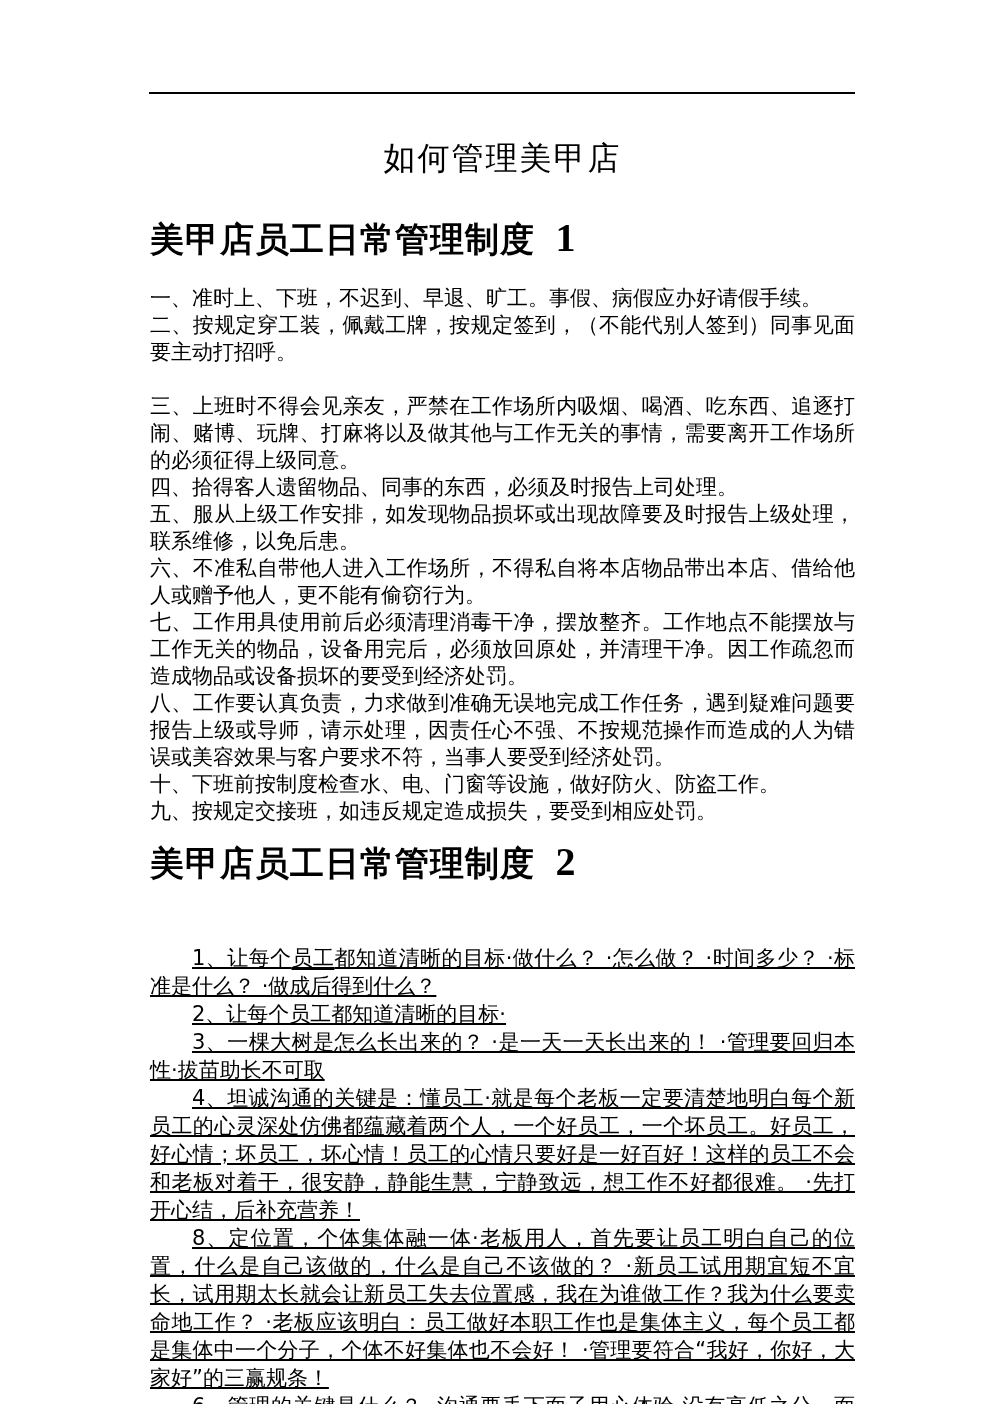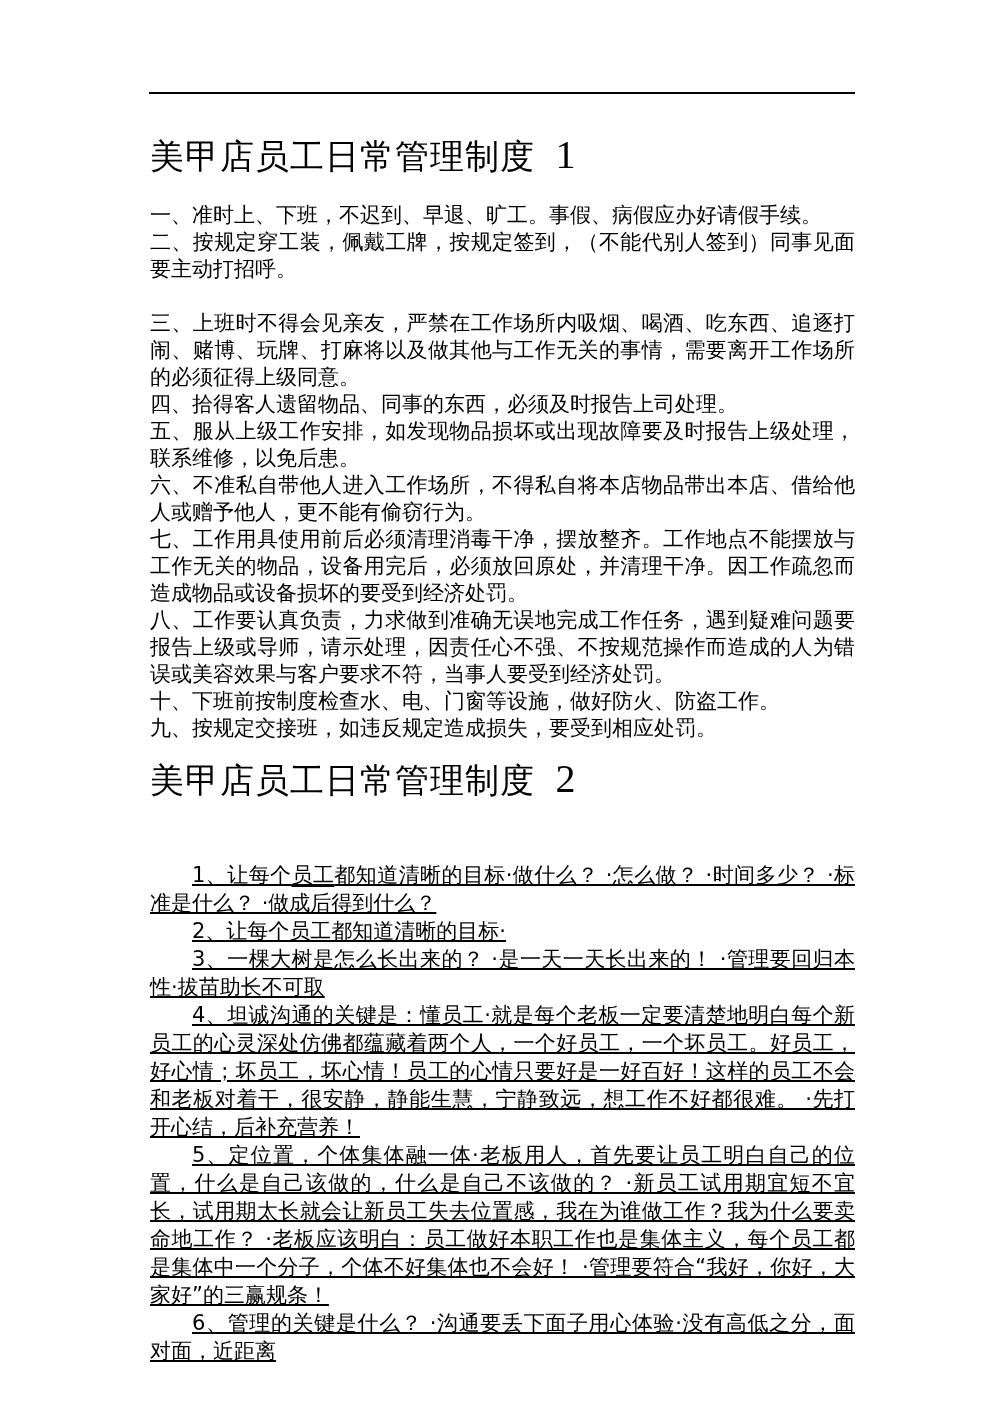--- a/index.html
+++ b/index.html
@@ -34,21 +34,21 @@
     line-height: 38px;
     margin-top: 45px;
     font-weight: 400;
     font-family: "Liberation Sans", sans-serif;
     letter-spacing: 2px;
   }
   .section-heading {
     font-size: 34px;
     line-height: 42px;
     margin-top: 40px;
-    font-weight: 400;
+    font-weight: 700;
     font-family: "Liberation Sans", sans-serif;
     letter-spacing: 1px;
   }
   .section-heading .h-num {
     font-family: "Liberation Serif", serif;
     font-size: 40px;
     margin-left: 10px;
   }
   .section-heading.second {
     margin-top: 16px;
@@ -76,20 +76,21 @@
     text-underline-offset: 3px;
   }
 </style>
 </head>
 <body>
 
 <div class="doc">
 
   <div class="rule-line top"></div>
 
+  <div class="doc-title">如何管理美甲店</div>
 
   <div class="section-heading">
     <span class="h-text">美甲店员工日常管理制度</span>
     <span class="h-num">1</span>
   </div>
 
   <div class="para-list rules">
       <p class="para"><span>一、准时上、下班，不迟到、早退、旷工。事假、病假应办好请假手续。</span></p>
       <p class="para"><span>二、按规定穿工装，佩戴工牌，按规定签到，（不能代别人签到）同事见面要主动打招呼。</span></p>
       <p class="para blank"></p>
@@ -106,17 +107,17 @@
   <div class="section-heading second">
     <span class="h-text">美甲店员工日常管理制度</span>
     <span class="h-num">2</span>
   </div>
 
   <div class="para-list items">
       <p class="para indent"><span>1、让每个</span><span class="u">员工</span><span>都知道清晰的目标·做什么？ ·怎么做？ ·时间多少？ ·标准是什么？ ·做成后得到什么？</span></p>
       <p class="para indent"><span>2、让每个员工都知道清晰的目标·</span></p>
       <p class="para indent"><span>3、一棵大树是怎么长出来的？ ·是一天一天长出来的！ ·管理要回归本性·拔苗助长不可取</span></p>
       <p class="para indent"><span>4、坦诚沟通的关键是：懂员工·就是每个老板一定要清楚地明白每个新员工的心灵深处仿佛都蕴藏着两个人，一个好员工，一个坏员工。好员工，好心情；坏员工，坏心情！员工的心情只要好是一好百好！这样的员工不会和老板对着干，很安静，静能生慧，宁静致远，想工作不好都很难。 ·先打开心结，后补充营养！</span></p>
-      <p class="para indent"><span>5、定位置，个体集体融一体·老板用人，首先要让员工明白自己的位置，什么是自己该做的，什么是自己不该做的？ ·新员工试用期宜短不宜长，试用期太长就会让新员工失去位置感，我在为谁做工作？我为什么要卖命地工作？ ·老板应该明白：员工做好本职工作也是集体主义，每个员工都是集体中一个分子，个体不好集体也不会好！ ·管理要符合“我好，你好，大家好”的三赢规条！</span></p>
+      <p class="para indent"><span>8、定位置，个体集体融一体·老板用人，首先要让员工明白自己的位置，什么是自己该做的，什么是自己不该做的？ ·新员工试用期宜短不宜长，试用期太长就会让新员工失去位置感，我在为谁做工作？我为什么要卖命地工作？ ·老板应该明白：员工做好本职工作也是集体主义，每个员工都是集体中一个分子，个体不好集体也不会好！ ·管理要符合“我好，你好，大家好”的三赢规条！</span></p>
       <p class="para indent"><span>6、管理的关键是什么？ ·沟通要丢下面子用心体验·没有高低之分，面对面，近距离</span></p>
     </div>
 
 </div>
 
 </body></html>

